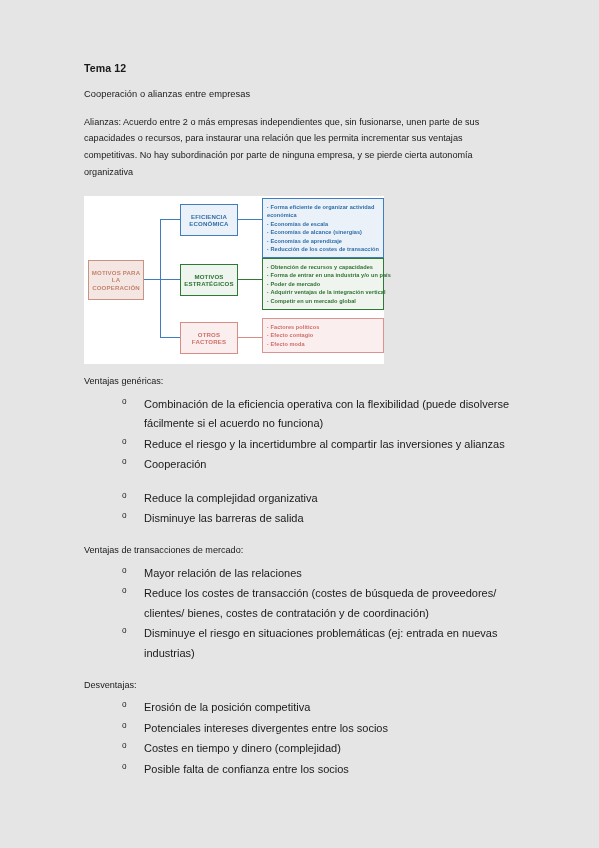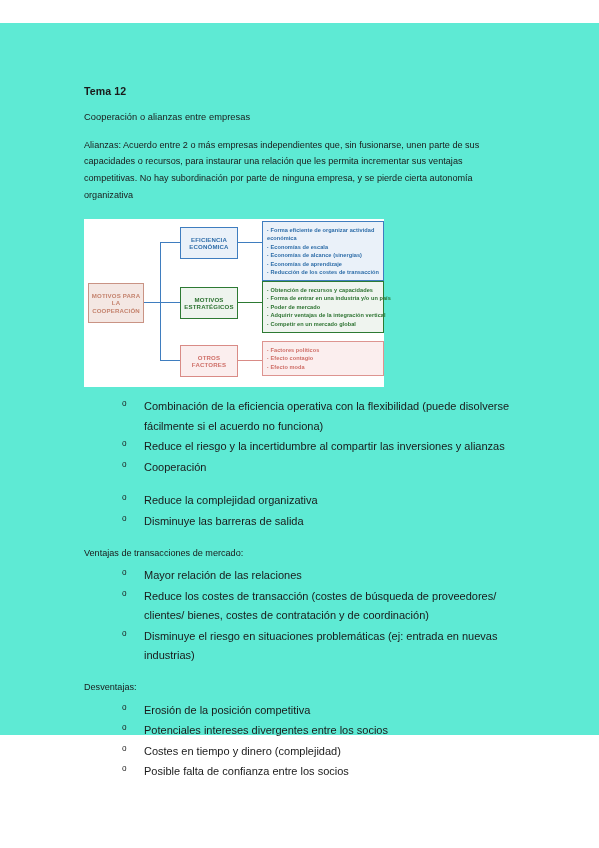--- a/index.html
+++ b/index.html
@@ -12,23 +12,22 @@
     height: 848px;
     font-family: "Liberation Sans", sans-serif;
     color: #1a1a1a;
     position: relative;
     overflow: hidden;
   }
   .page {
     position: absolute;
     left: 0; top: 0;
     width: 599px;
-    height: 712px;
-    background: #5eead4;
-    margin-top: 23px;
+    height: 848px;
+    background: #e5e5e5;
   }
   .content {
     position: absolute;
     left: 84px;
     top: 62px;
     width: 432px;
   }
 
   .doc-title {
     font-size: 10.6px;
@@ -224,20 +223,21 @@
       </div>
       <div class="dg-list dg-list-otr">
         <ul>
           <li>Factores políticos</li>
           <li>Efecto contagio</li>
           <li>Efecto moda</li>
         </ul>
       </div>
     </div>
 
+    <p class="sec-head">Ventajas genéricas:</p>
     <ul class="bullets">
       <li>Combinación de la eficiencia operativa con la flexibilidad (puede disolverse fácilmente si el acuerdo no funciona)</li>
       <li>Reduce el riesgo y la incertidumbre al compartir las inversiones y alianzas</li>
       <li>Cooperación</li>
     </ul>
 
     <ul class="bullets">
       <li>Reduce la complejidad organizativa</li>
       <li>Disminuye las barreras de salida</li>
     </ul>

